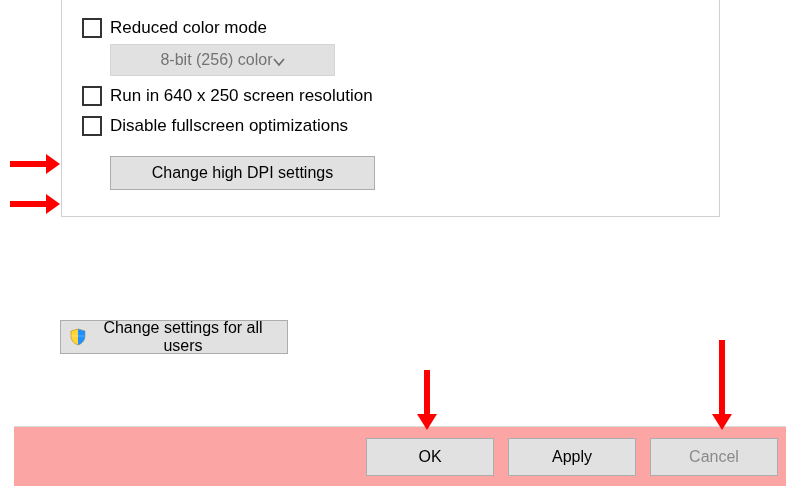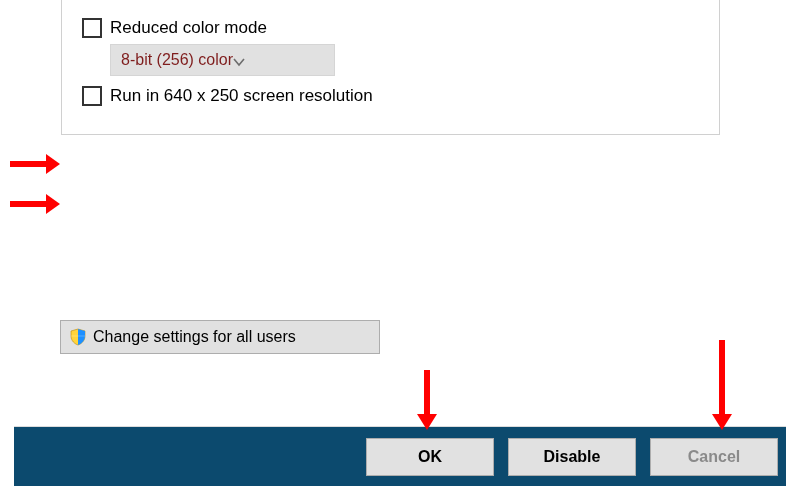--- a/index.html
+++ b/index.html
@@ -36,25 +36,25 @@
       background: #fff;
       flex: 0 0 auto;
       margin-right: 8px;
     }
     .checkbox-label {
       font-size: 17px;
     }
     .dropdown {
       display: flex;
       align-items: center;
-      justify-content: flex-start;
+      justify-content: center;
       width: 225px;
       height: 32px;
       background: #e1e1e1;
-      color: #7f1d1d;
+      color: #737373;
       padding: 0 10px;
       margin: 6px 0 10px 28px;
       font-size: 16px;
       border: 1px solid #d5d5d5;
     }
     .dropdown .chev {
       width: 12px; height: 12px;
     }
     .btn {
       display: inline-flex;
@@ -66,38 +66,37 @@
       font-size: 16px;
       padding: 0 14px;
       cursor: pointer;
     }
     .dpi { width: 265px; margin: 14px 0 4px 28px; }
     .all-users-wrap {
       position: absolute;
       left: 60px;
       top: 320px;
     }
-    .all-users { width: 320px; justify-content: flex-start; padding-left: 8px; }
+    .all-users { width: 228px; justify-content: flex-start; padding-left: 8px; text-align: center; }
     .shield {
       width: 18px; height: 18px; margin-right: 6px; flex: 0 0 auto;
     }
     .bottom-bar {
       position: absolute;
       left: 14px;
       right: 14px;
       bottom: 14px;
       height: 60px;
       border-top: 1px solid #dcdcdc;
-      background: #0c4a6e;
+      background: #fca5a5;
       display: flex;
       align-items: center;
       justify-content: flex-end;
       gap: 14px;
       padding-right: 8px;
-      font-weight: bold;
     }
     .bottom-bar .btn { width: 128px; height: 38px; }
     .btn.disabled { color: #8a8a8a; background: #e1e1e1; }
     
     .arrow {
       position: absolute;
       pointer-events: none;
     }
     .arrow svg { display: block; }
   </style>
@@ -118,43 +117,50 @@
           <path d="M1 3 L6 9 L11 3" fill="none" stroke="#6d6d6d" stroke-width="1.6"></path>
         </svg>
     </span>
   </div>
 
   <div class="row">
     <div class="checkbox"></div>
     <span class="checkbox-label">Run in 640 x 250 screen resolution</span>
   </div>
 
+  <div class="row">
+    <div class="checkbox"></div>
+    <span class="checkbox-label">Disable fullscreen optimizations</span>
+  </div>
 
 
+  <div class="btn dpi">
+    <span>Change high DPI settings</span>
+  </div>
 </div>
 
 <div class="all-users-wrap">
   <div class="btn all-users">
     <span class="shield">
       <svg viewBox="0 0 18 18">
         <path d="M9 1 L16 3 V8 C16 13 12 16 9 17 C6 16 2 13 2 8 V3 Z" fill="#ffd43b" stroke="#b8860b" stroke-width="0.6"></path>
         <path d="M9 1 L16 3 V8 C16 13 12 16 9 17 V1 Z" fill="#1e90ff"></path>
         <path d="M2 8 H16" stroke="#fff" stroke-width="0.5" opacity="0.5"></path>
       </svg>
     </span>
     <span>Change settings for all users</span>
   </div>
 </div>
 
 <div class="bottom-bar">
   <div class="btn">
     <span>OK</span>
   </div>
   <div class="btn">
-    <span>Disable</span>
+    <span>Apply</span>
   </div>
   <div class="btn disabled">
     <span>Cancel</span>
   </div>
 </div>
 
 <div class="arrow" style="left:10px; top:152px;">
   <svg width="50" height="24">
       <line x1="0" y1="12" x2="36" y2="12" stroke="#ff0000" stroke-width="6"></line>
       <polygon points="36,2 50,12 36,22" fill="#ff0000"></polygon>

